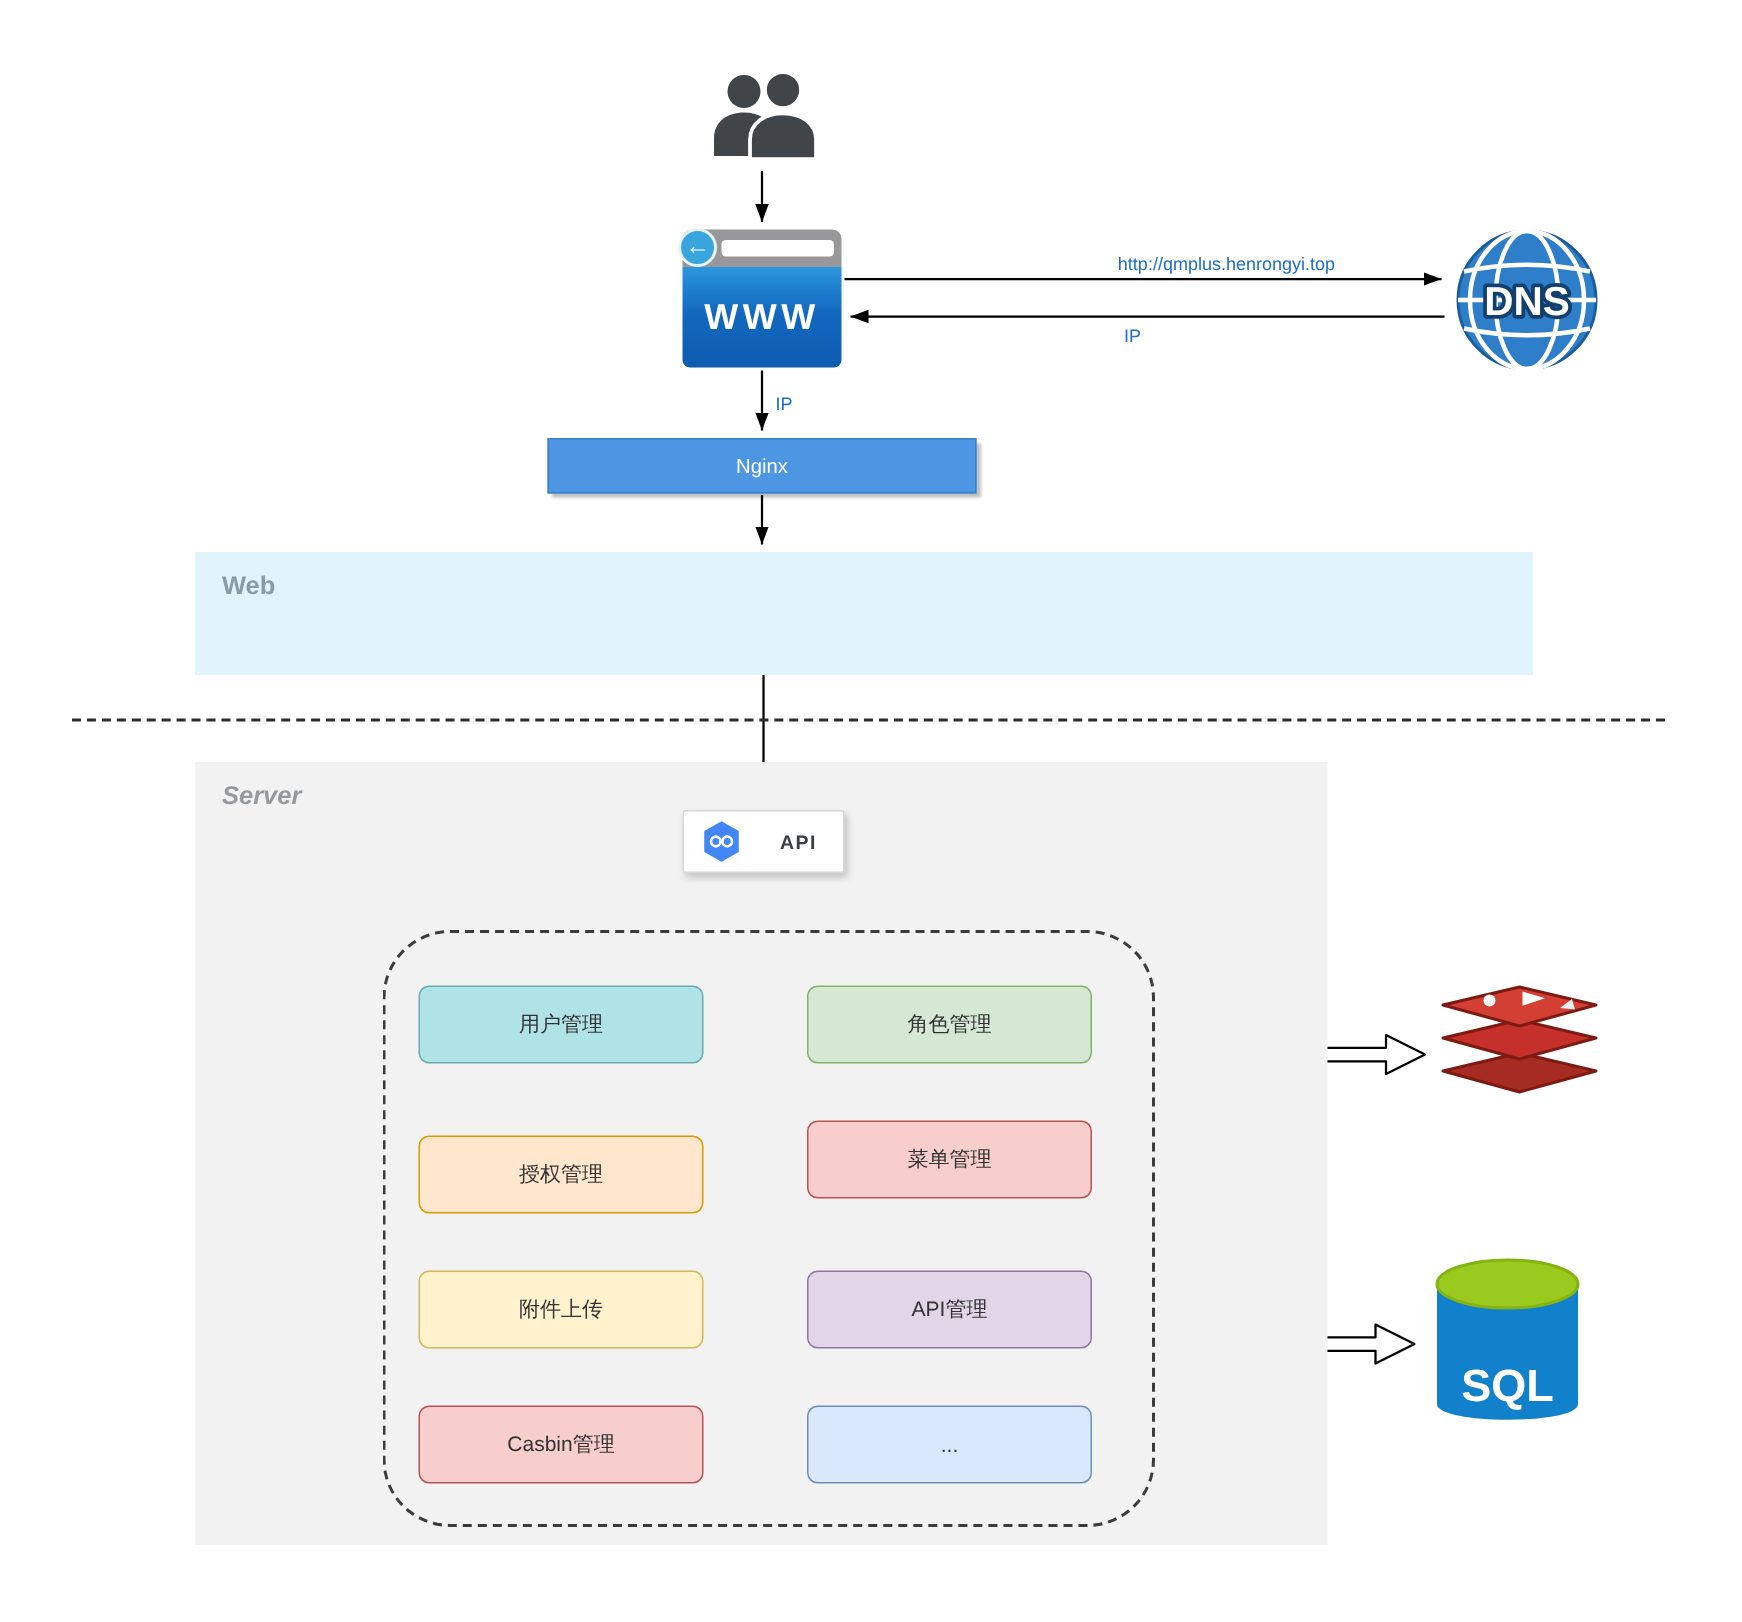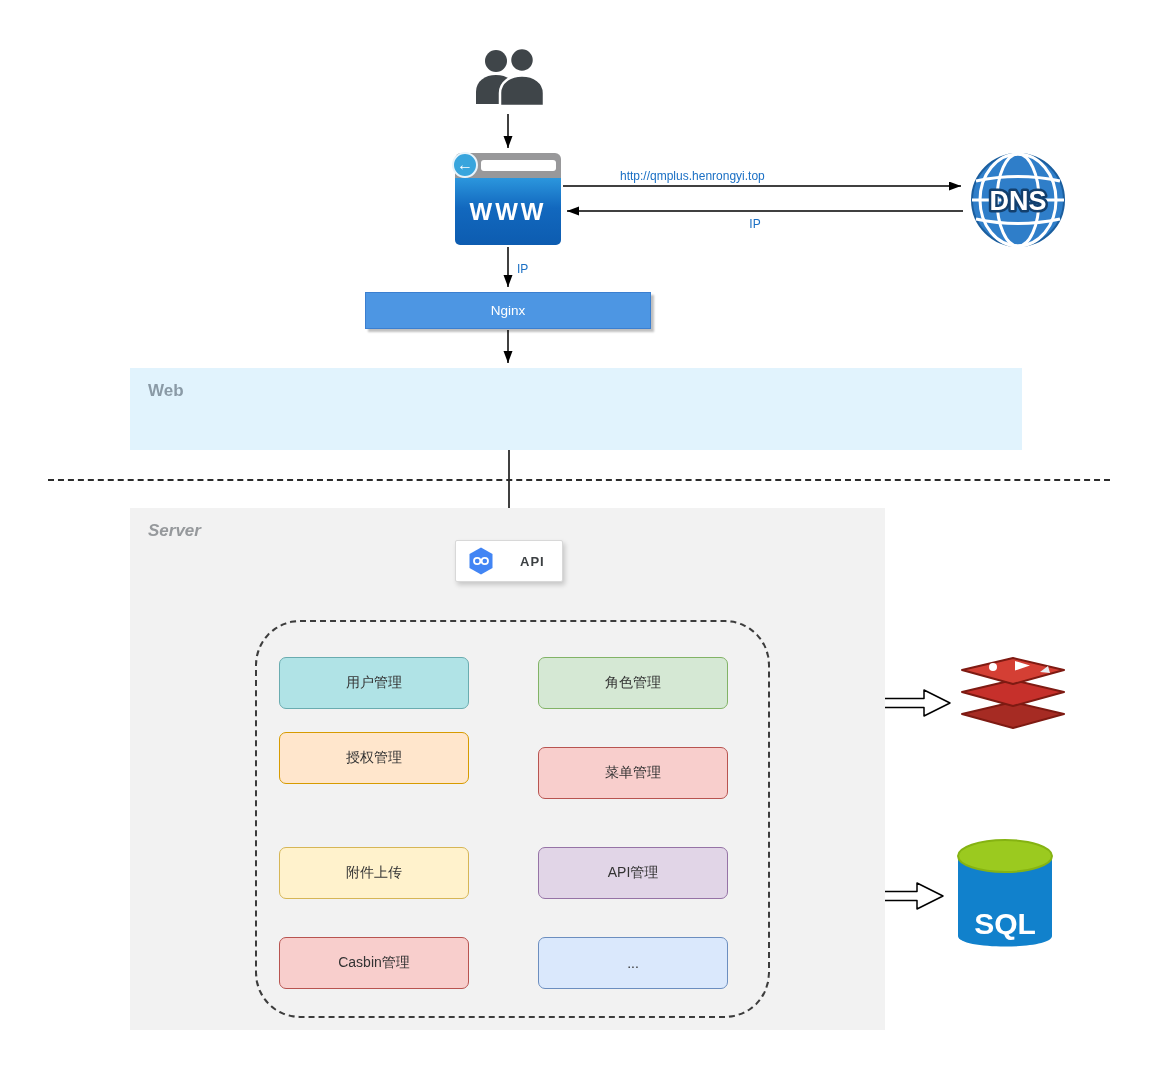--- a/index.html
+++ b/index.html
@@ -25,21 +25,21 @@
     height:67px;background:linear-gradient(180deg,#2b96dd 0%,#1268be 45%,#0d5cb0 100%);
     border-radius:0 0 5px 5px;display:flex;align-items:center;justify-content:center;
   }
   .b-body span{color:#fff;font-size:24px;letter-spacing:3px;font-weight:700;}
 
   
   .dns{position:absolute;left:968px;top:150px;width:100px;height:100px;}
 
   
   .edge-label{position:absolute;color:var(--link-blue,#1a6fc4);font-size:12px;}
-  .url-label{left:620px;top:169px;width:270px;text-align:left;}
+  .url-label{left:620px;top:169px;width:270px;text-align:right;}
   .ip-label-1{left:620px;top:217px;width:270px;text-align:center;}
   .ip-label-2{left:517px;top:262px;}
 
   
   .nginx{
     position:absolute;left:365px;top:292px;width:286px;height:37px;
     background:var(--nginx-blue,#4d96e3);border:1px solid #3b7fd0;box-sizing:border-box;
     box-shadow:3px 3px 2px rgba(0,0,0,0.25);
     display:flex;align-items:center;justify-content:center;
   }
@@ -170,21 +170,21 @@
       <polygon points="13,0.5 24.5,7 24.5,21 13,27.5 1.5,21 1.5,7" fill="#4285f4"></polygon>
       <circle cx="9.2" cy="14" r="3.2" fill="none" stroke="#fff" stroke-width="1.8"></circle>
       <circle cx="16.8" cy="14" r="3.2" fill="none" stroke="#fff" stroke-width="1.8"></circle>
     </svg>
     <span class="api-label">API</span>
   </div>
 
   <div class="module-grid">
       <div class="module-box" style="background: rgb(213, 232, 212); border-color: rgb(130, 179, 102); left: 281px; top: 35px;">角色管理</div>
       <div class="module-box" style="background: rgb(176, 227, 230); border-color: rgb(106, 172, 176); left: 22px; top: 35px;">用户管理</div>
-      <div class="module-box" style="background: rgb(255, 230, 204); border-color: rgb(215, 155, 0); left: 22px; top: 110px;">授权管理</div>
+      <div class="module-box" style="background: rgb(255, 230, 204); border-color: rgb(215, 155, 0); left: 22px; top: 135px;">授权管理</div>
       <div class="module-box" style="background: rgb(248, 206, 204); border-color: rgb(184, 84, 80); left: 281px; top: 125px;">菜单管理</div>
       <div class="module-box" style="background: rgb(255, 242, 204); border-color: rgb(214, 182, 86); left: 22px; top: 225px;">附件上传</div>
       <div class="module-box" style="background: rgb(225, 213, 231); border-color: rgb(150, 115, 166); left: 281px; top: 225px;">API管理</div>
       <div class="module-box" style="background: rgb(248, 206, 204); border-color: rgb(184, 84, 80); left: 22px; top: 315px;">Casbin管理</div>
       <div class="module-box" style="background: rgb(218, 232, 252); border-color: rgb(108, 142, 191); left: 281px; top: 315px;">...</div>
     </div>
 
   <div class="redis">
     <svg width="114" height="80" viewBox="0 0 114 80">
       <g stroke="#7e1a12" stroke-width="2" stroke-linejoin="round">

